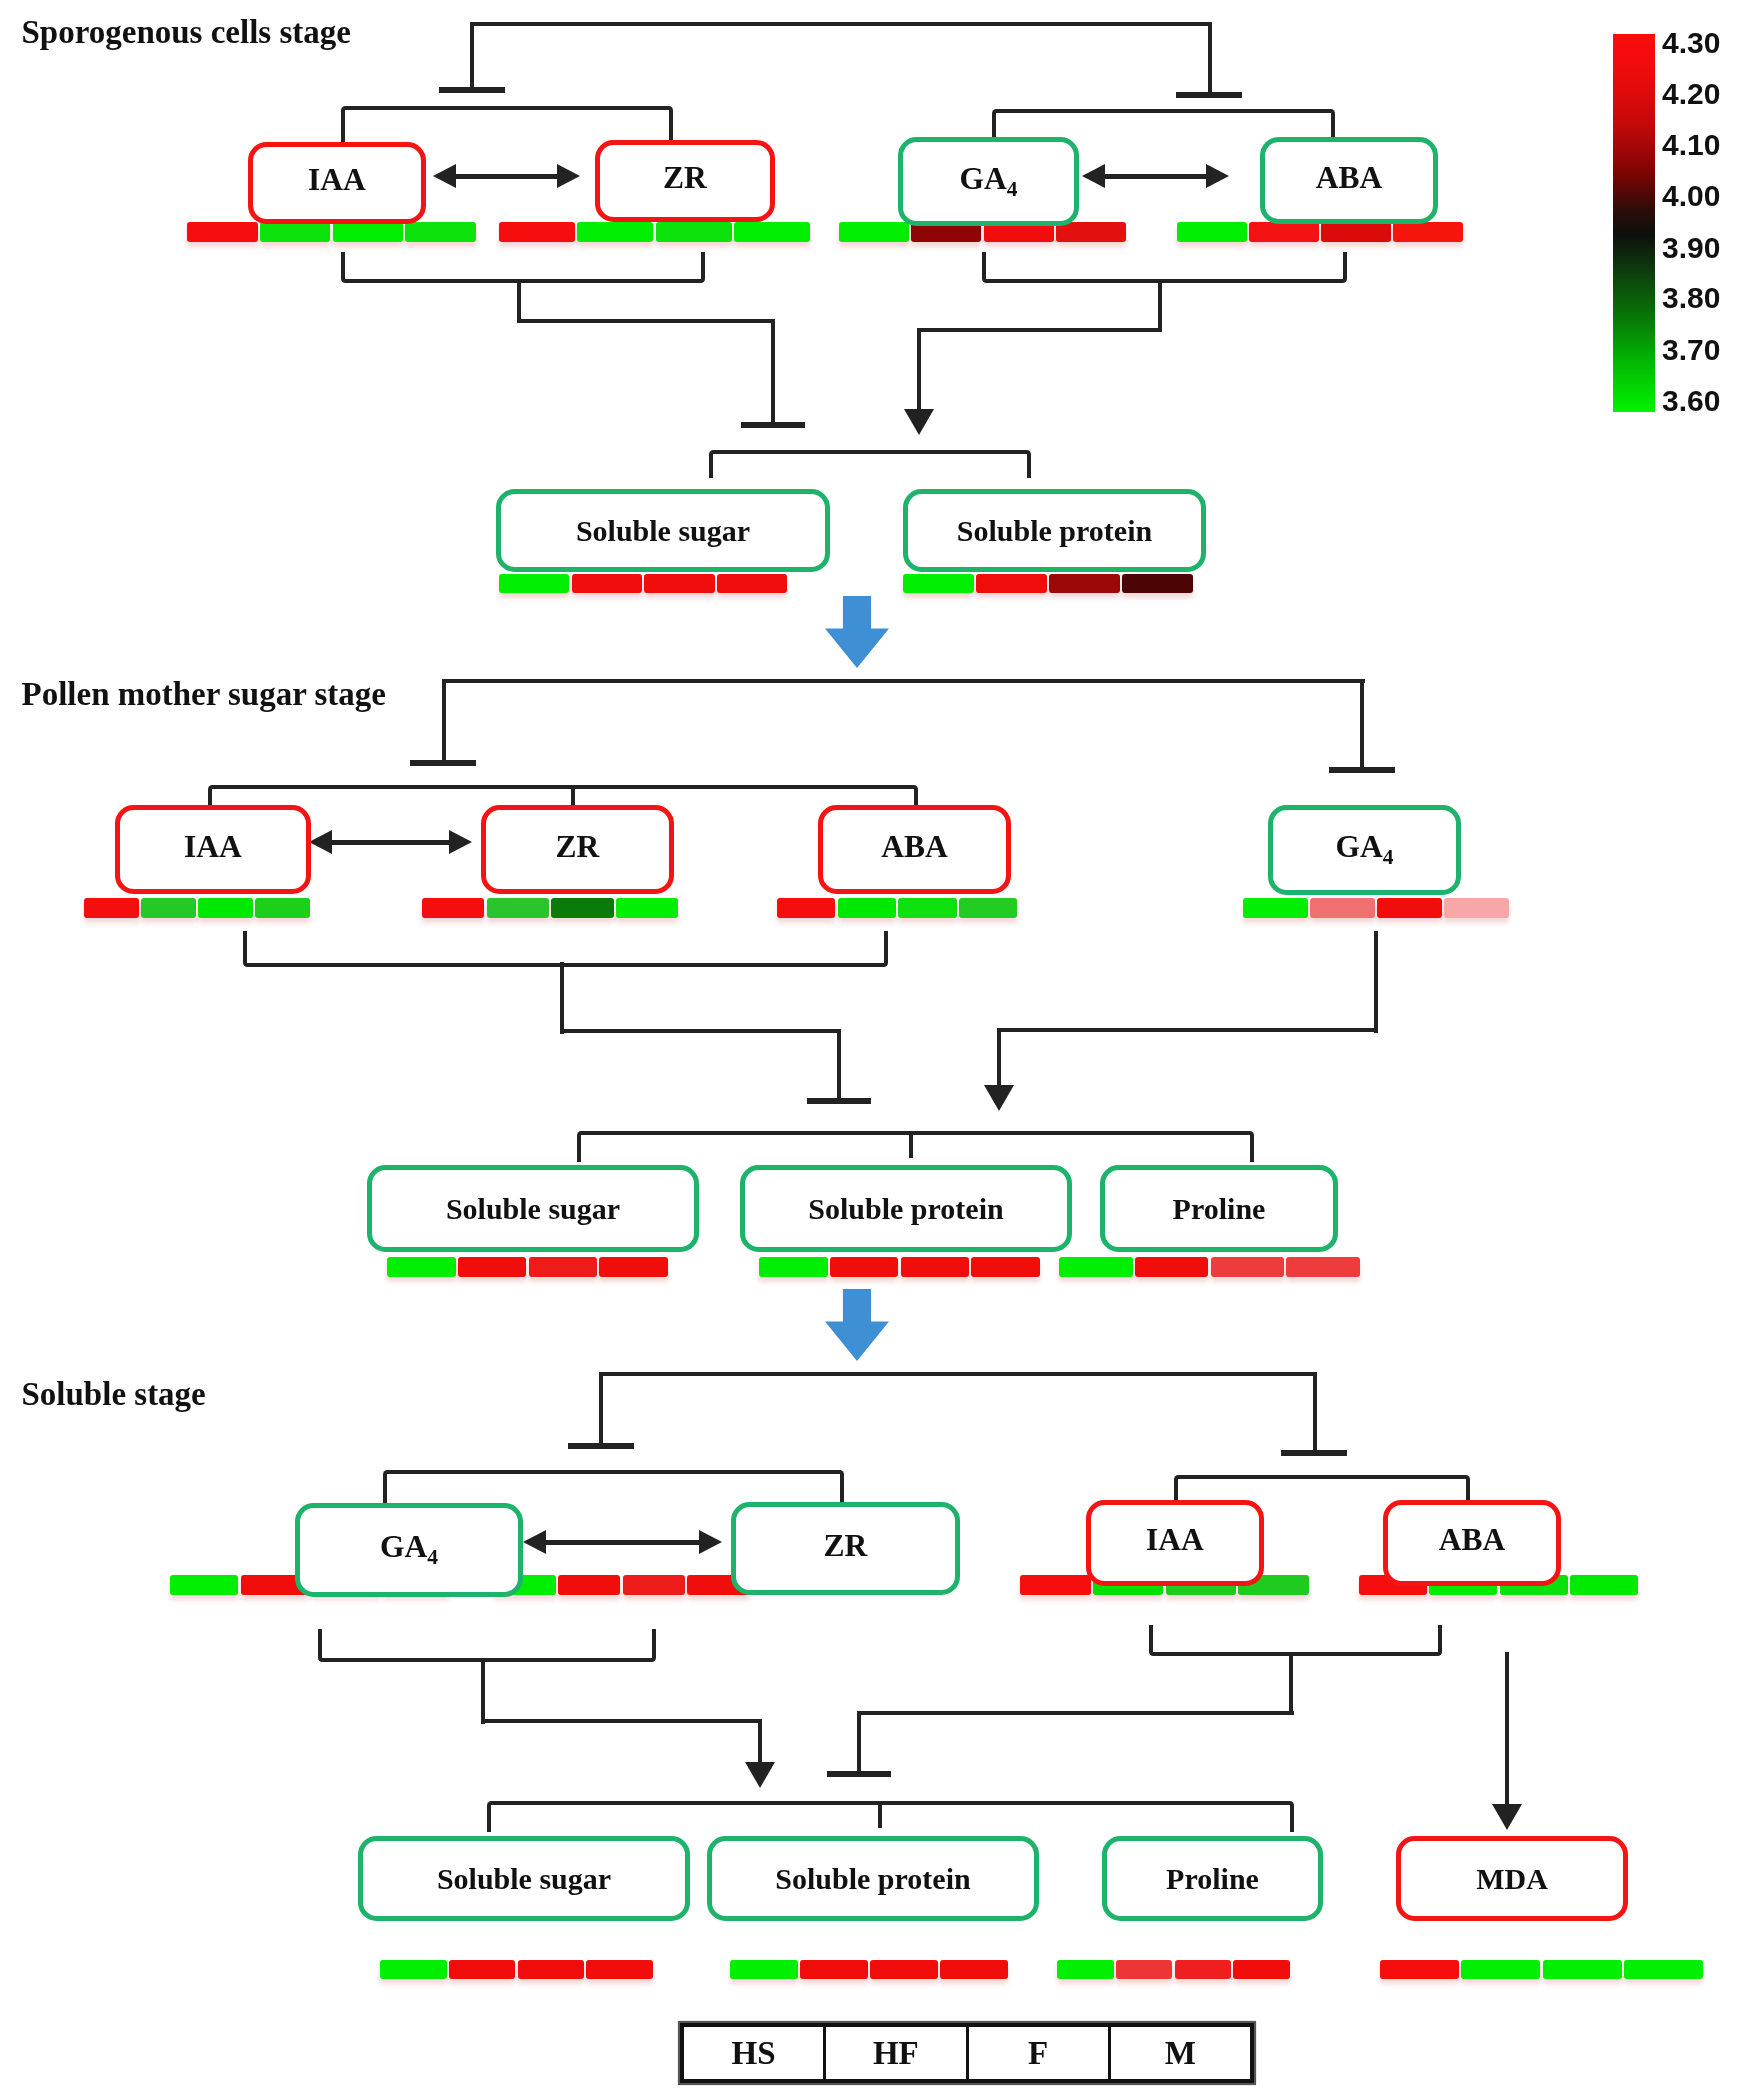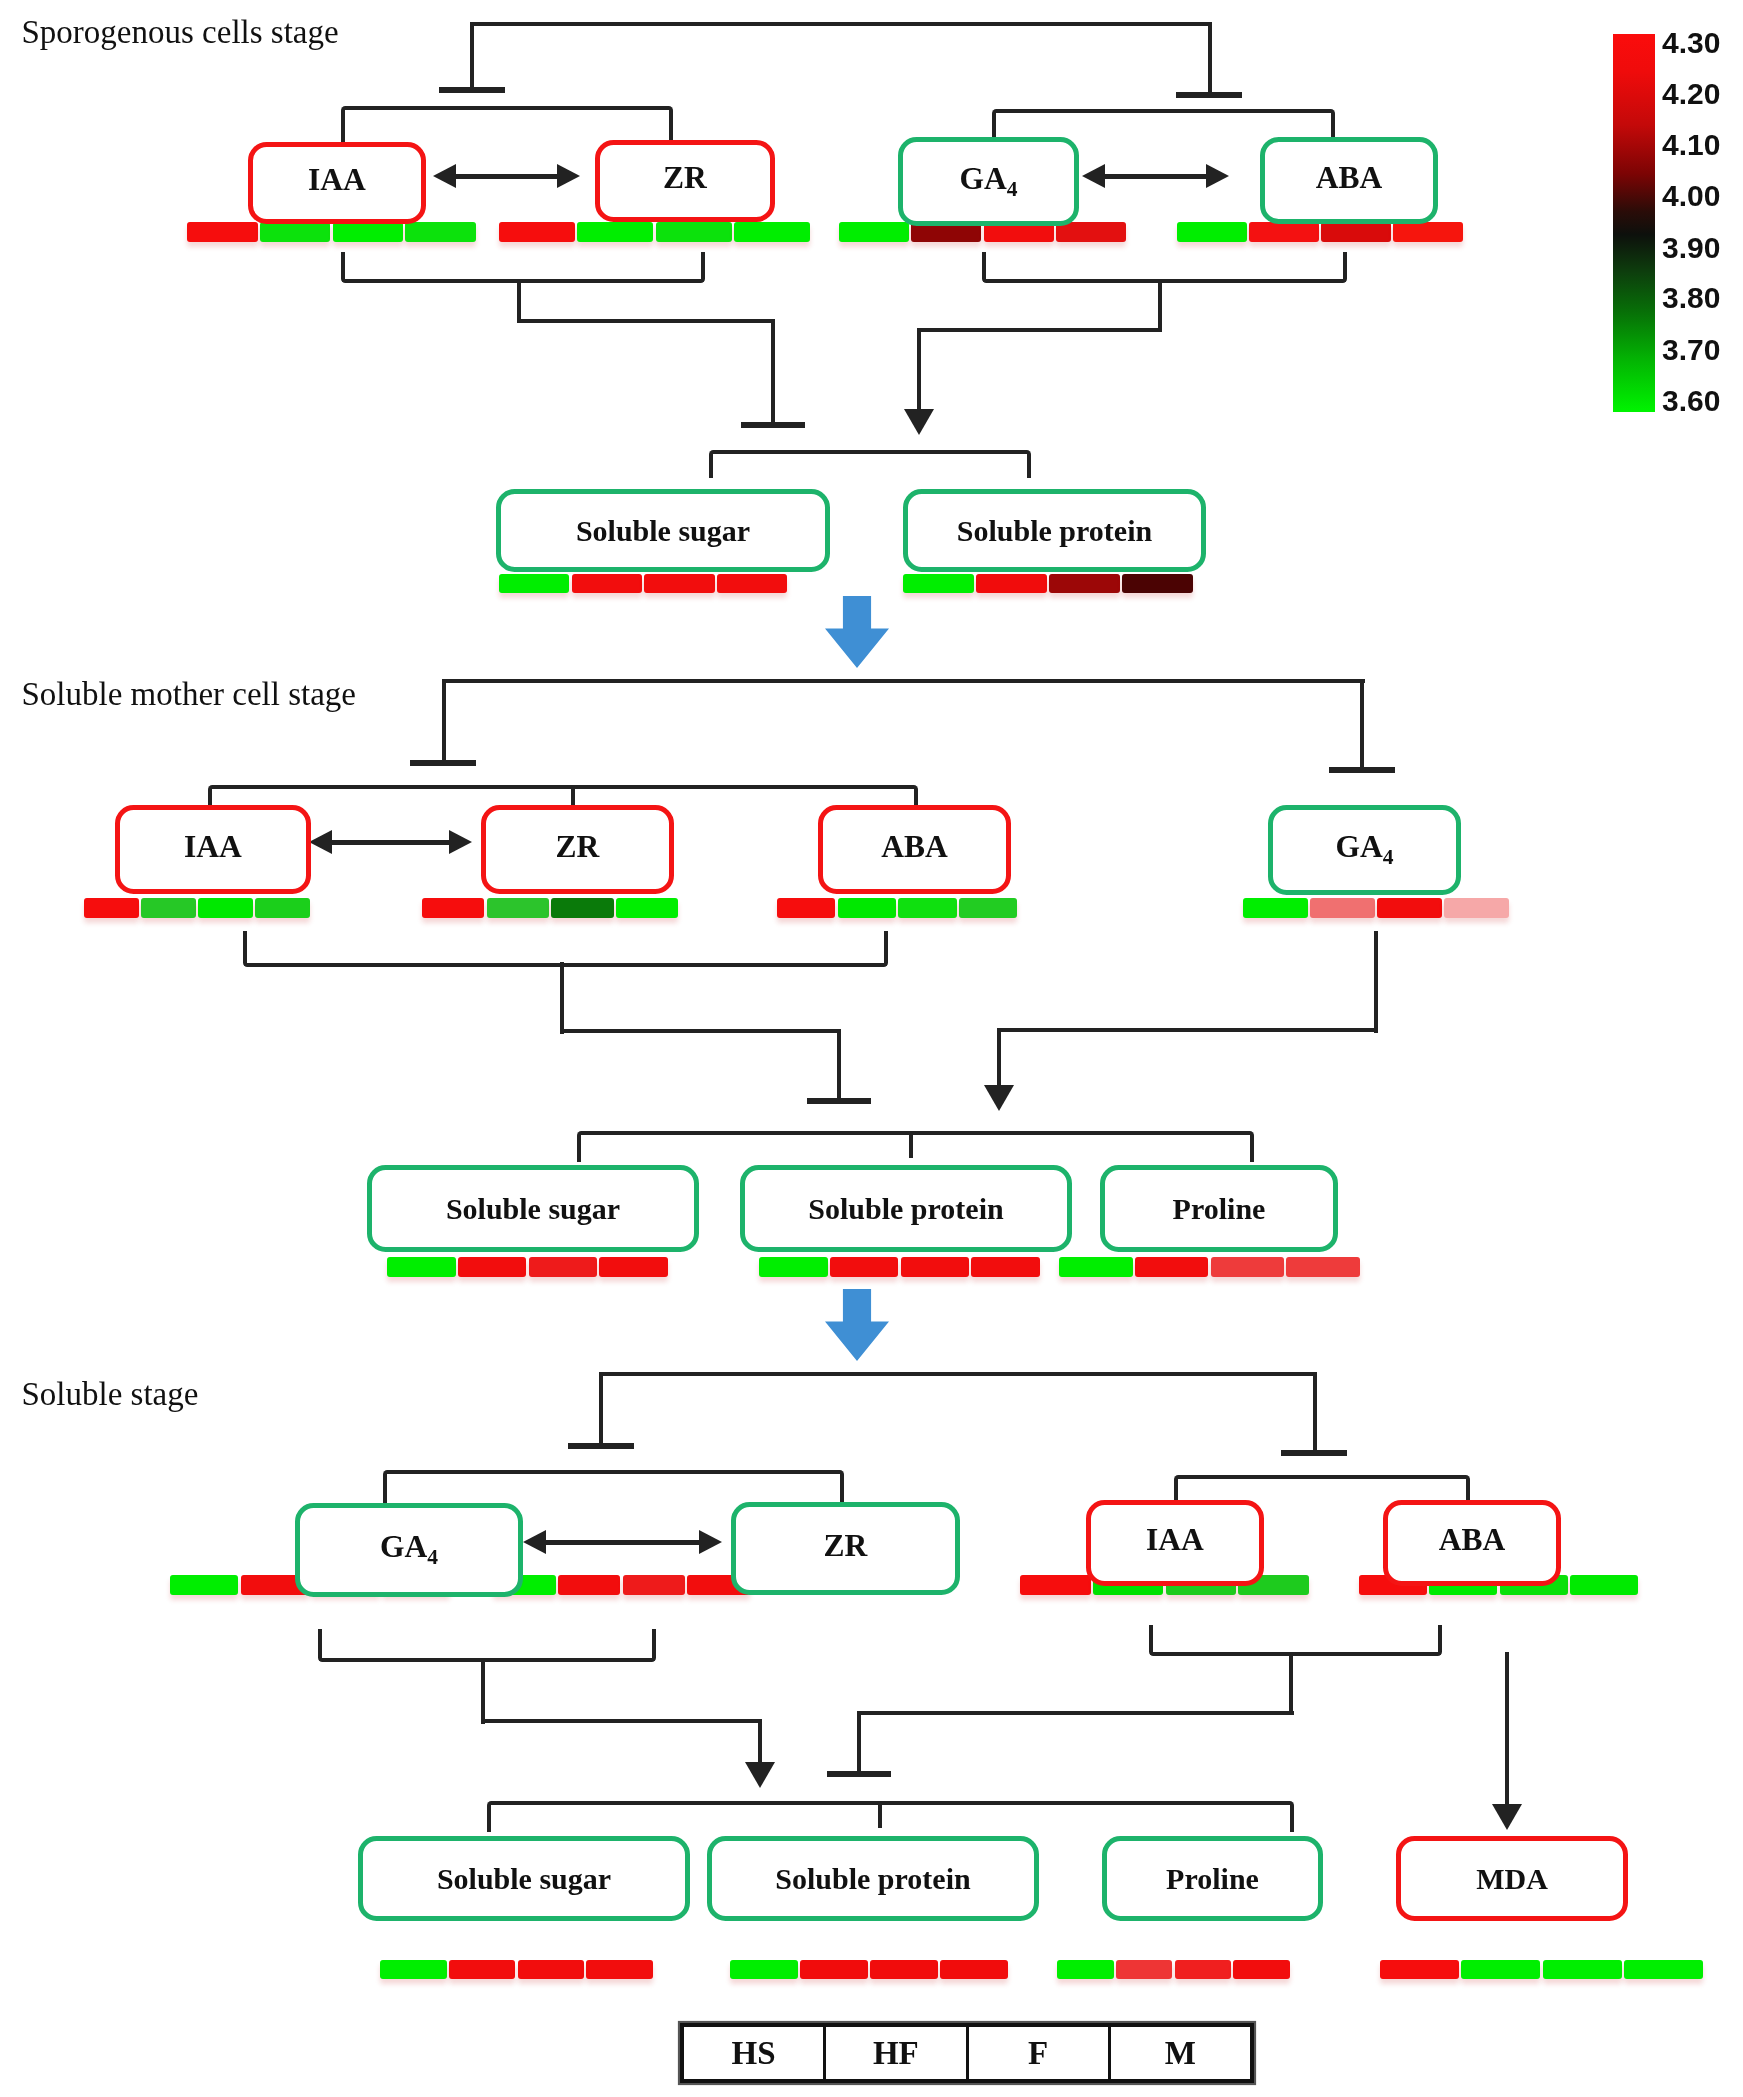--- a/index.html
+++ b/index.html
@@ -31,21 +31,21 @@
   
   .box{position:absolute;display:flex;align-items:center;justify-content:center;
        background:#fff;border:5.7px solid #f41414;border-radius:18.6px;
        font-weight:bold;font-size:31.5px;z-index:3;}
   .box .lbl sub{font-size:21.5px;}
   .box.metab{font-size:30px;}
   
   .bar{position:absolute;display:flex;gap:2.1px;z-index:2;}
   .bar .cell{flex:1;border-radius:2.9px;box-shadow:0 5px 5.7px rgba(200,40,40,.18);}
   
-  .stitle{position:absolute;font-weight:normal;font-size:33px;}
+  .stitle{position:absolute;font-weight:bold;font-size:33px;}
   
   .cbar{position:absolute;left:1613px;top:34px;width:42px;height:378px;
         background:linear-gradient(180deg,#fb0c0c 0%,#ef0b0b 10%,#c40909 24%,#7c0404 37%,
                    #2a0c08 47%,#0d100c 53%,#0d3e0d 63%,#077207 74%,#03b303 86%,#00f400 100%);}
   .ctick{position:absolute;left:1662px;width:86px;font-family:"Liberation Sans","DejaVu Sans",sans-serif;
          font-weight:bold;font-size:30px;line-height:34px;}
   
   .ltable{position:absolute;left:680px;top:2023px;width:566px;height:52px;display:flex;
           border:4.3px solid #111;box-shadow:0 0 0 2.1px #555;}
   .ltable .lcell{flex:1;display:flex;align-items:center;justify-content:center;
@@ -152,21 +152,21 @@
   </div>
 <div class="bar" style="left:903px;top:574px;width:290px;height:18.6px">
     <div class="cell" style="background: rgb(0, 238, 0);"></div>
     <div class="cell" style="background: rgb(241, 12, 12);"></div>
     <div class="cell" style="background: rgb(156, 7, 7);"></div>
     <div class="cell" style="background: rgb(75, 3, 3);"></div>
   </div>
 
 <div class="ba" style="left: 825px; top: 596px; width: 64px; height: 72px; background: rgb(63, 143, 212);"></div>
 
-<div class="stitle" style="left:21.5px;top:676px">Soluble mother cell stage</div>
+<div class="stitle" style="left:21.5px;top:676px">Pollen mother sugar stage</div>
 
 <div class="hl" style="left:444px;top:679px;width:921px"></div>
 <div class="vl" style="left:442px;top:679px;height:84px"></div>
 <div class="cap" style="left:410px;top:760px;width:66px"></div>
 <div class="vl" style="left:1360px;top:679px;height:92px"></div>
 <div class="cap" style="left:1329px;top:767px;width:66px"></div>
 
 <div class="brk-d" style="left:208px;top:785px;width:702px;height:30px"></div>
 <div class="vl" style="left:571px;top:785px;height:30px"></div>
 

